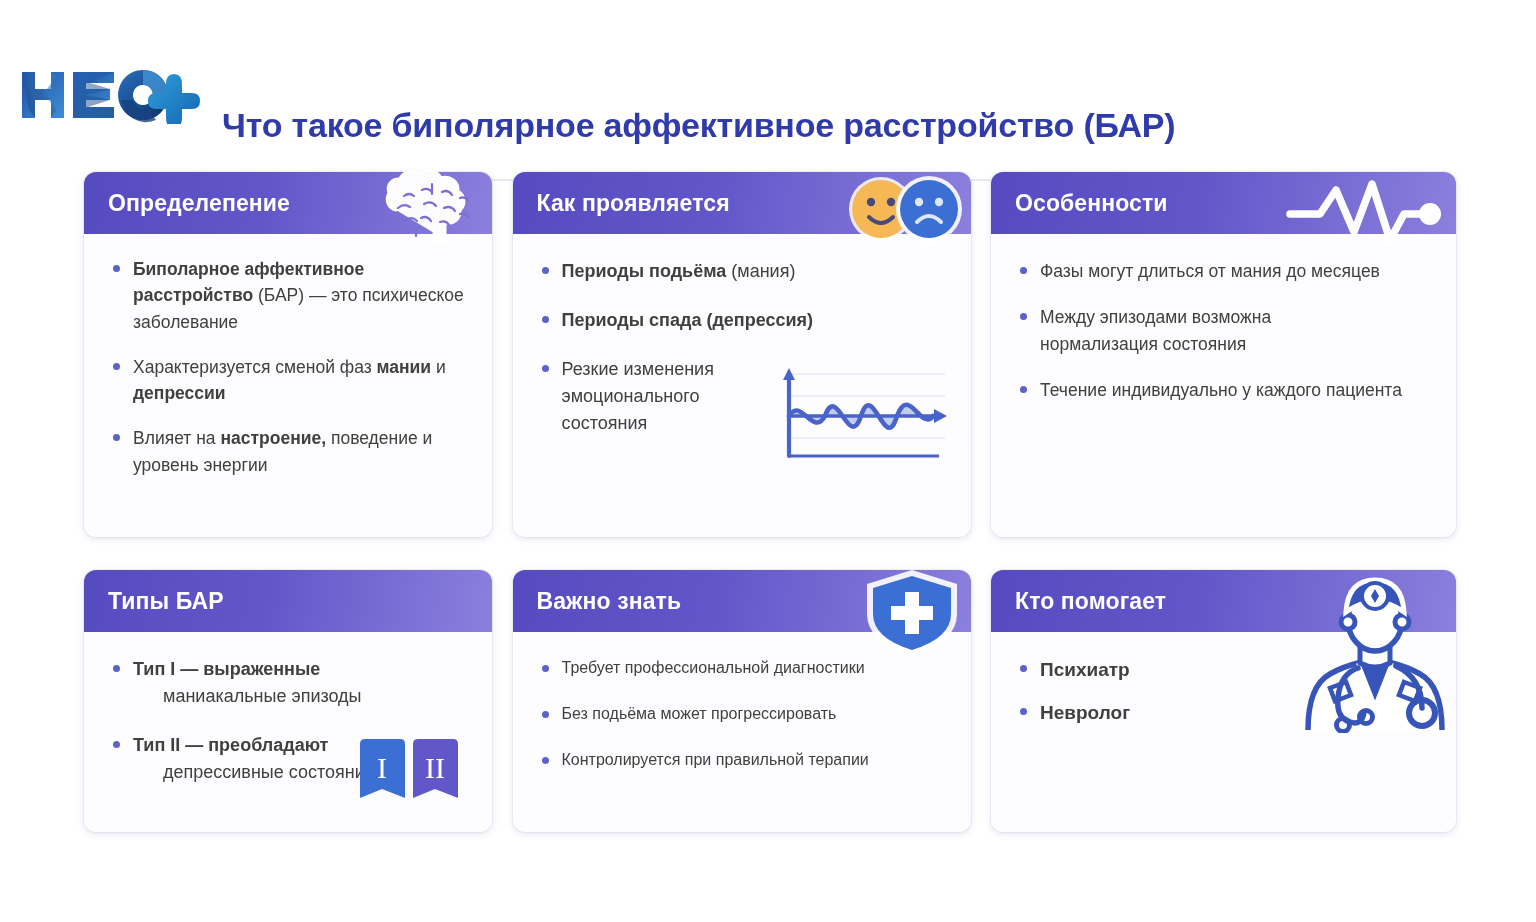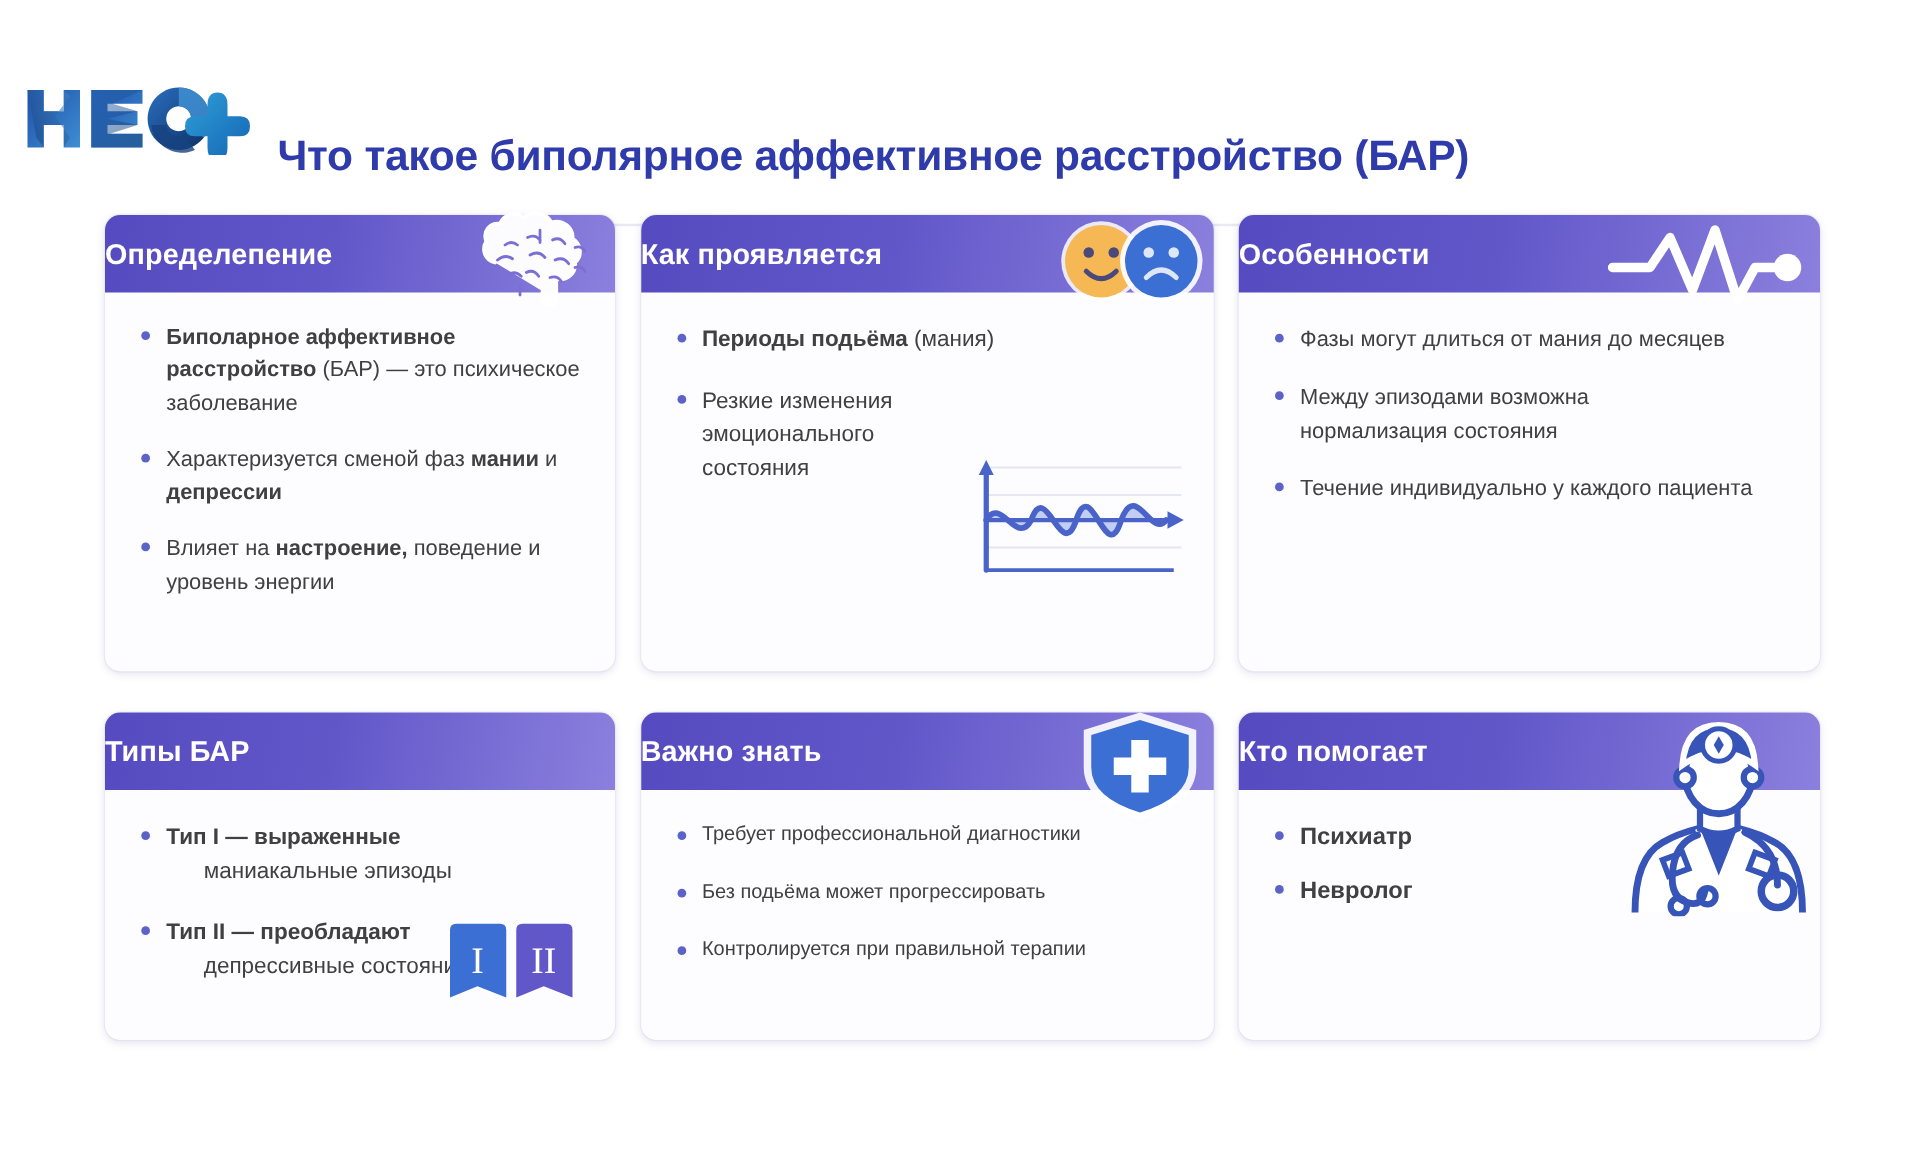--- a/index.html
+++ b/index.html
@@ -59,20 +59,21 @@
     overflow:visible;
   }
 
   .card-head {
     position:absolute; left:0; top:0; right:0; height:62px;
     background:linear-gradient(100deg,#564ac0 0%,#6257c9 45%,#8b80dd 100%);
     border-radius:12px 12px 0 0;
     display:flex; align-items:center;
   }
   .card-head-title {
+    margin-left:24px;
     color:#ffffff;
     font-size:23px;
     font-weight:bold;
     letter-spacing:.1px;
     white-space:nowrap;
     z-index:3;
   }
 
   .card-icon {
     position:absolute;
@@ -224,20 +225,21 @@
         <path d="M22 56 C 34 36 46 78 58 56 C 70 22 82 92 94 56 C 106 18 118 96 130 56 C 142 24 154 72 166 56 L166 56 L22 56 Z" fill="#8fa6e8" opacity=".55"></path>
         <path d="M22 56 C 34 36 46 78 58 56 C 70 22 82 92 94 56 C 106 18 118 96 130 56 C 142 24 154 72 166 56" fill="none" stroke="#4a63c8" stroke-width="4.6" stroke-linecap="round"></path>
         <line x1="22" y1="96" x2="22" y2="16" stroke="#4a63c8" stroke-width="4.2" stroke-linecap="round"></line>
         <path d="M22 8 l-6 12 l12 0 Z" fill="#4a63c8"></path>
         <line x1="22" y1="56" x2="168" y2="56" stroke="#4a63c8" stroke-width="3.4"></line>
         <path d="M180 56 l-13 -7 l0 14 Z" fill="#4a63c8"></path>
         <line x1="22" y1="96" x2="172" y2="96" stroke="#4a63c8" stroke-width="3"></line>
       </svg>
       <div class="bullets">
         <div class="bullet"><b>Периоды подьёма</b> (мания)</div>
+        <div class="bullet"><b>Периоды спада (депрессия)</b></div>
         <div class="bullet" style="max-width:250px">Резкие изменения эмоционального состояния</div>
       </div>
     </div>
   </div>
 
   <div class="card" id="card-features">
     <div class="card-inner">
       <div class="card-head">
         <div class="card-head-title">Особенности</div>
       </div>

